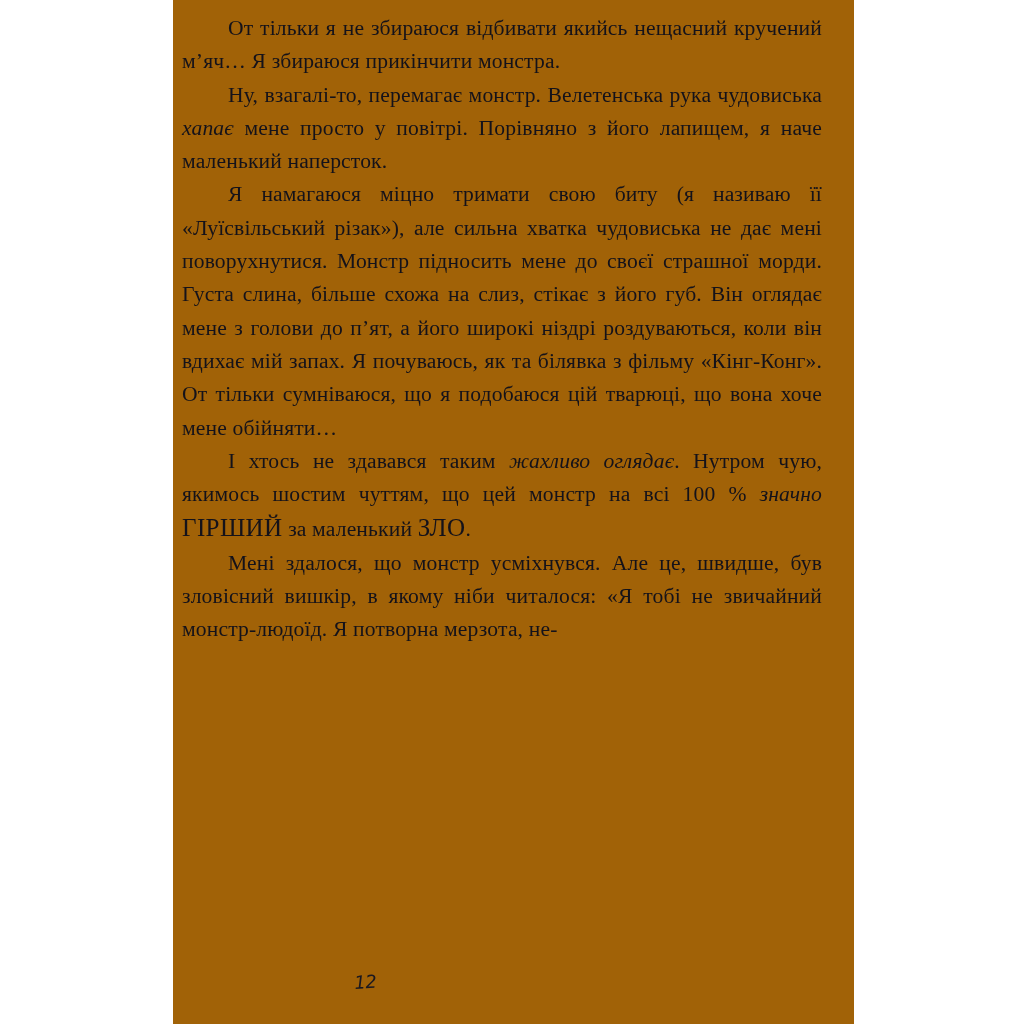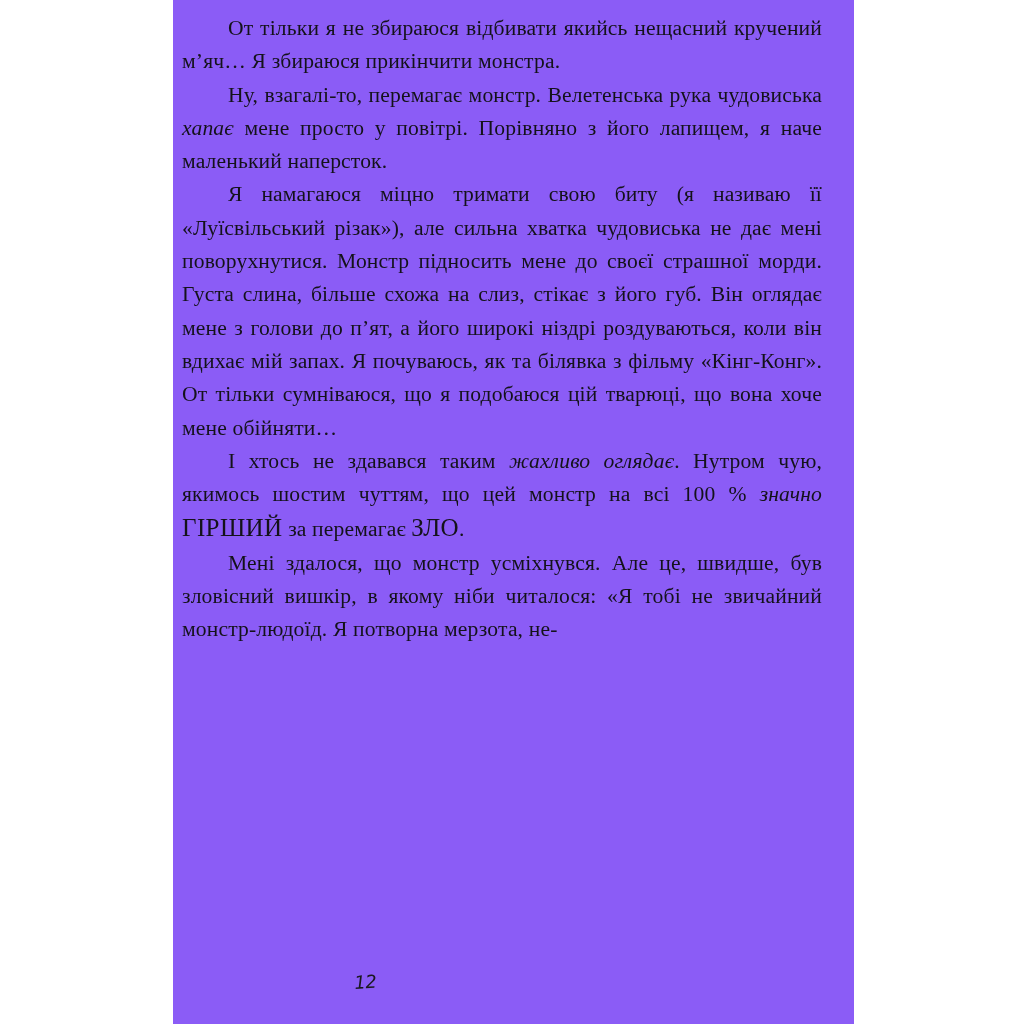--- a/index.html
+++ b/index.html
@@ -13,21 +13,21 @@
     overflow: hidden;
     font-family: "Liberation Serif", "DejaVu Serif", serif;
   }
 
   .page-sheet {
     position: absolute;
     left: 173px;
     top: 0;
     width: 681px;
     height: 1024px;
-    background: #8b5cf6;
+    background: #a16207;
   }
 
   .text-column {
     position: absolute;
     left: 9px;
     top: 12px;
     width: 640px;
   }
 
   .body-paragraph {
@@ -71,17 +71,17 @@
   }
 </style>
 </head>
 <body>
 
 <div class="page-sheet">
   <div class="text-column">
     <p class="body-paragraph"><span>От тільки я не збираюся відбивати якийсь нещасний кручений м’яч… Я збираюся прикінчити монстра.</span></p>
     <p class="body-paragraph"><span>Ну, взагалі-то, перемагає монстр. Велетенська рука чудовиська </span><span class="em-italic">хапає</span><span> мене просто у повітрі. Порівняно з його лапищем, я наче маленький наперсток.</span></p>
     <p class="body-paragraph"><span>Я намагаюся міцно тримати свою биту (я називаю її «Луїсвільський різак»), але сильна хватка чудовиська не дає мені поворухнутися. Монстр підносить мене до своєї страшної морди. Густа слина, більше схожа на слиз, стікає з його губ. Він оглядає мене з голови до п’ят, а його широкі ніздрі роздуваються, коли він вдихає мій запах. Я почуваюсь, як та білявка з фільму «Кінг-Конг». От тільки сумніваюся, що я подобаюся цій тварюці, що вона хоче мене обійняти…</span></p>
-    <p class="body-paragraph"><span>І хтось не здавався таким </span><span class="em-italic">жахливо оглядає</span><span>. Нутром чую, якимось шостим чуттям, що цей монстр на всі 100 % </span><span class="em-italic">значно</span><span> </span><span class="caps-large">ГІРШИЙ</span><span> за перемагає </span><span class="caps-large">ЗЛО</span><span>.</span></p>
+    <p class="body-paragraph"><span>І хтось не здавався таким </span><span class="em-italic">жахливо оглядає</span><span>. Нутром чую, якимось шостим чуттям, що цей монстр на всі 100 % </span><span class="em-italic">значно</span><span> </span><span class="caps-large">ГІРШИЙ</span><span> за маленький </span><span class="caps-large">ЗЛО</span><span>.</span></p>
     <p class="body-paragraph"><span>Мені здалося, що монстр усміхнувся. Але це, швидше, був зловісний вишкір, в якому ніби читалося: «Я тобі не звичайний монстр-людоїд. Я потворна мерзота, не-</span></p>
   </div>
   <div class="page-number">12</div>
 </div>
 
 </body></html>

